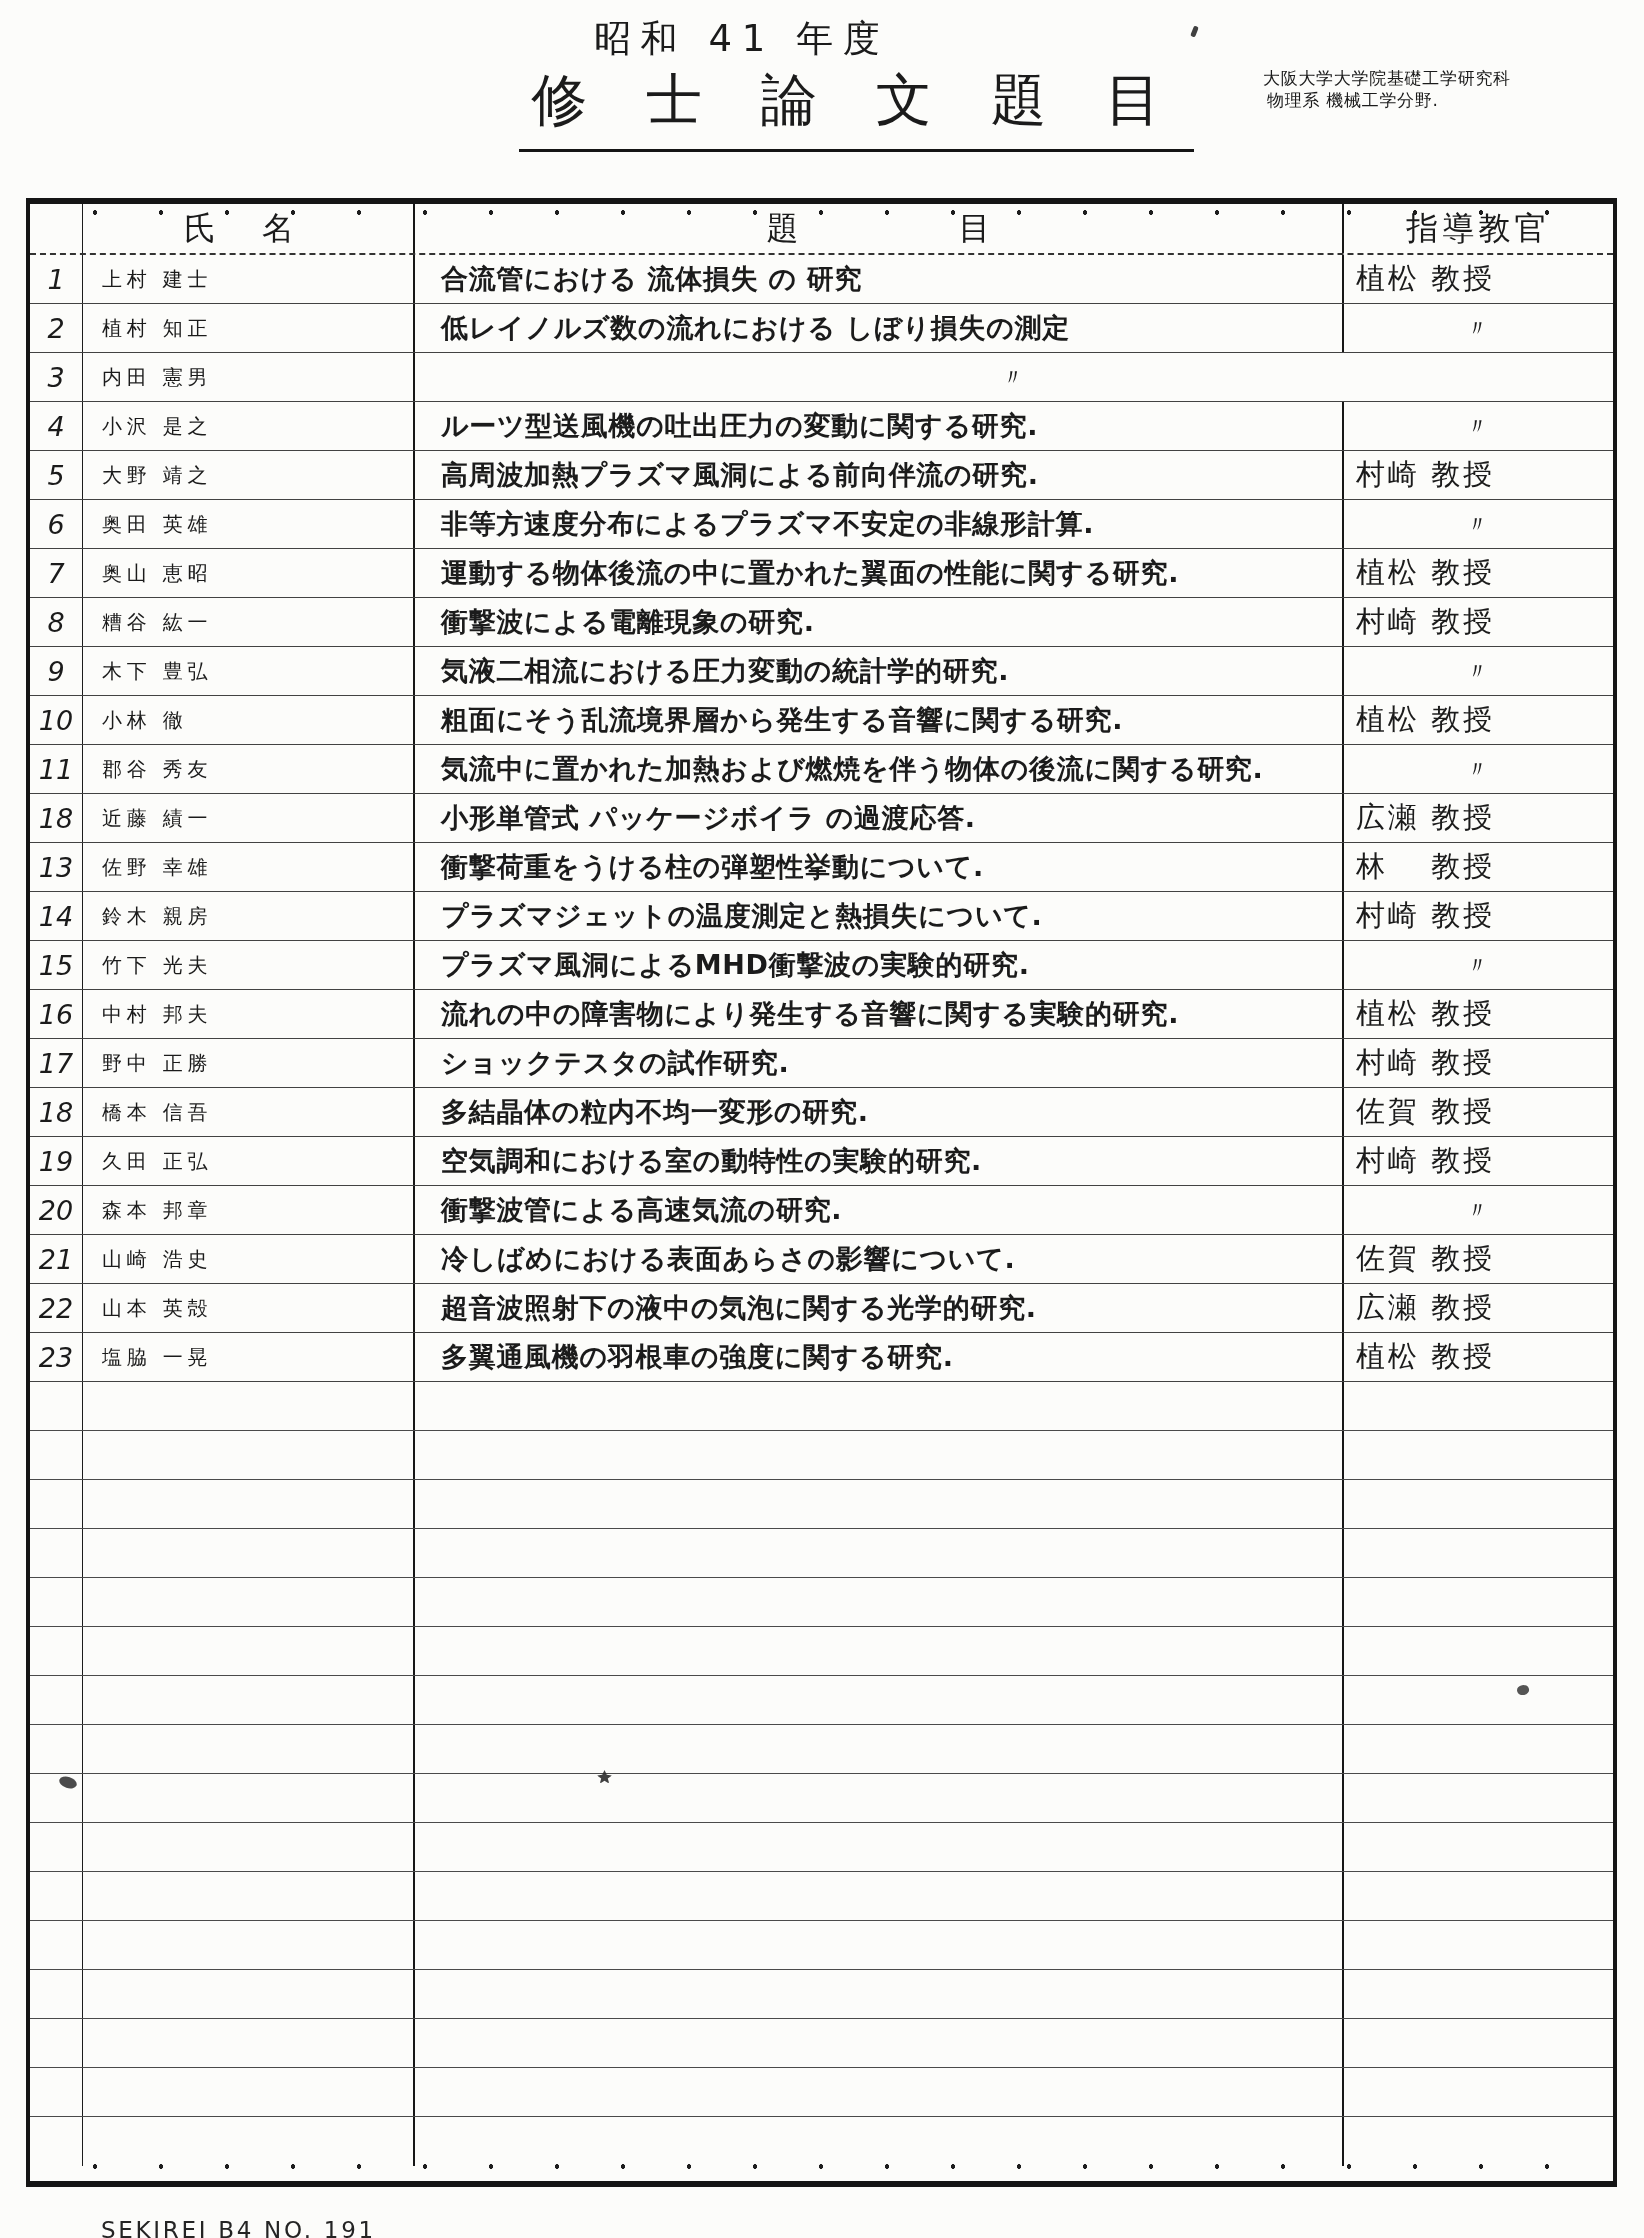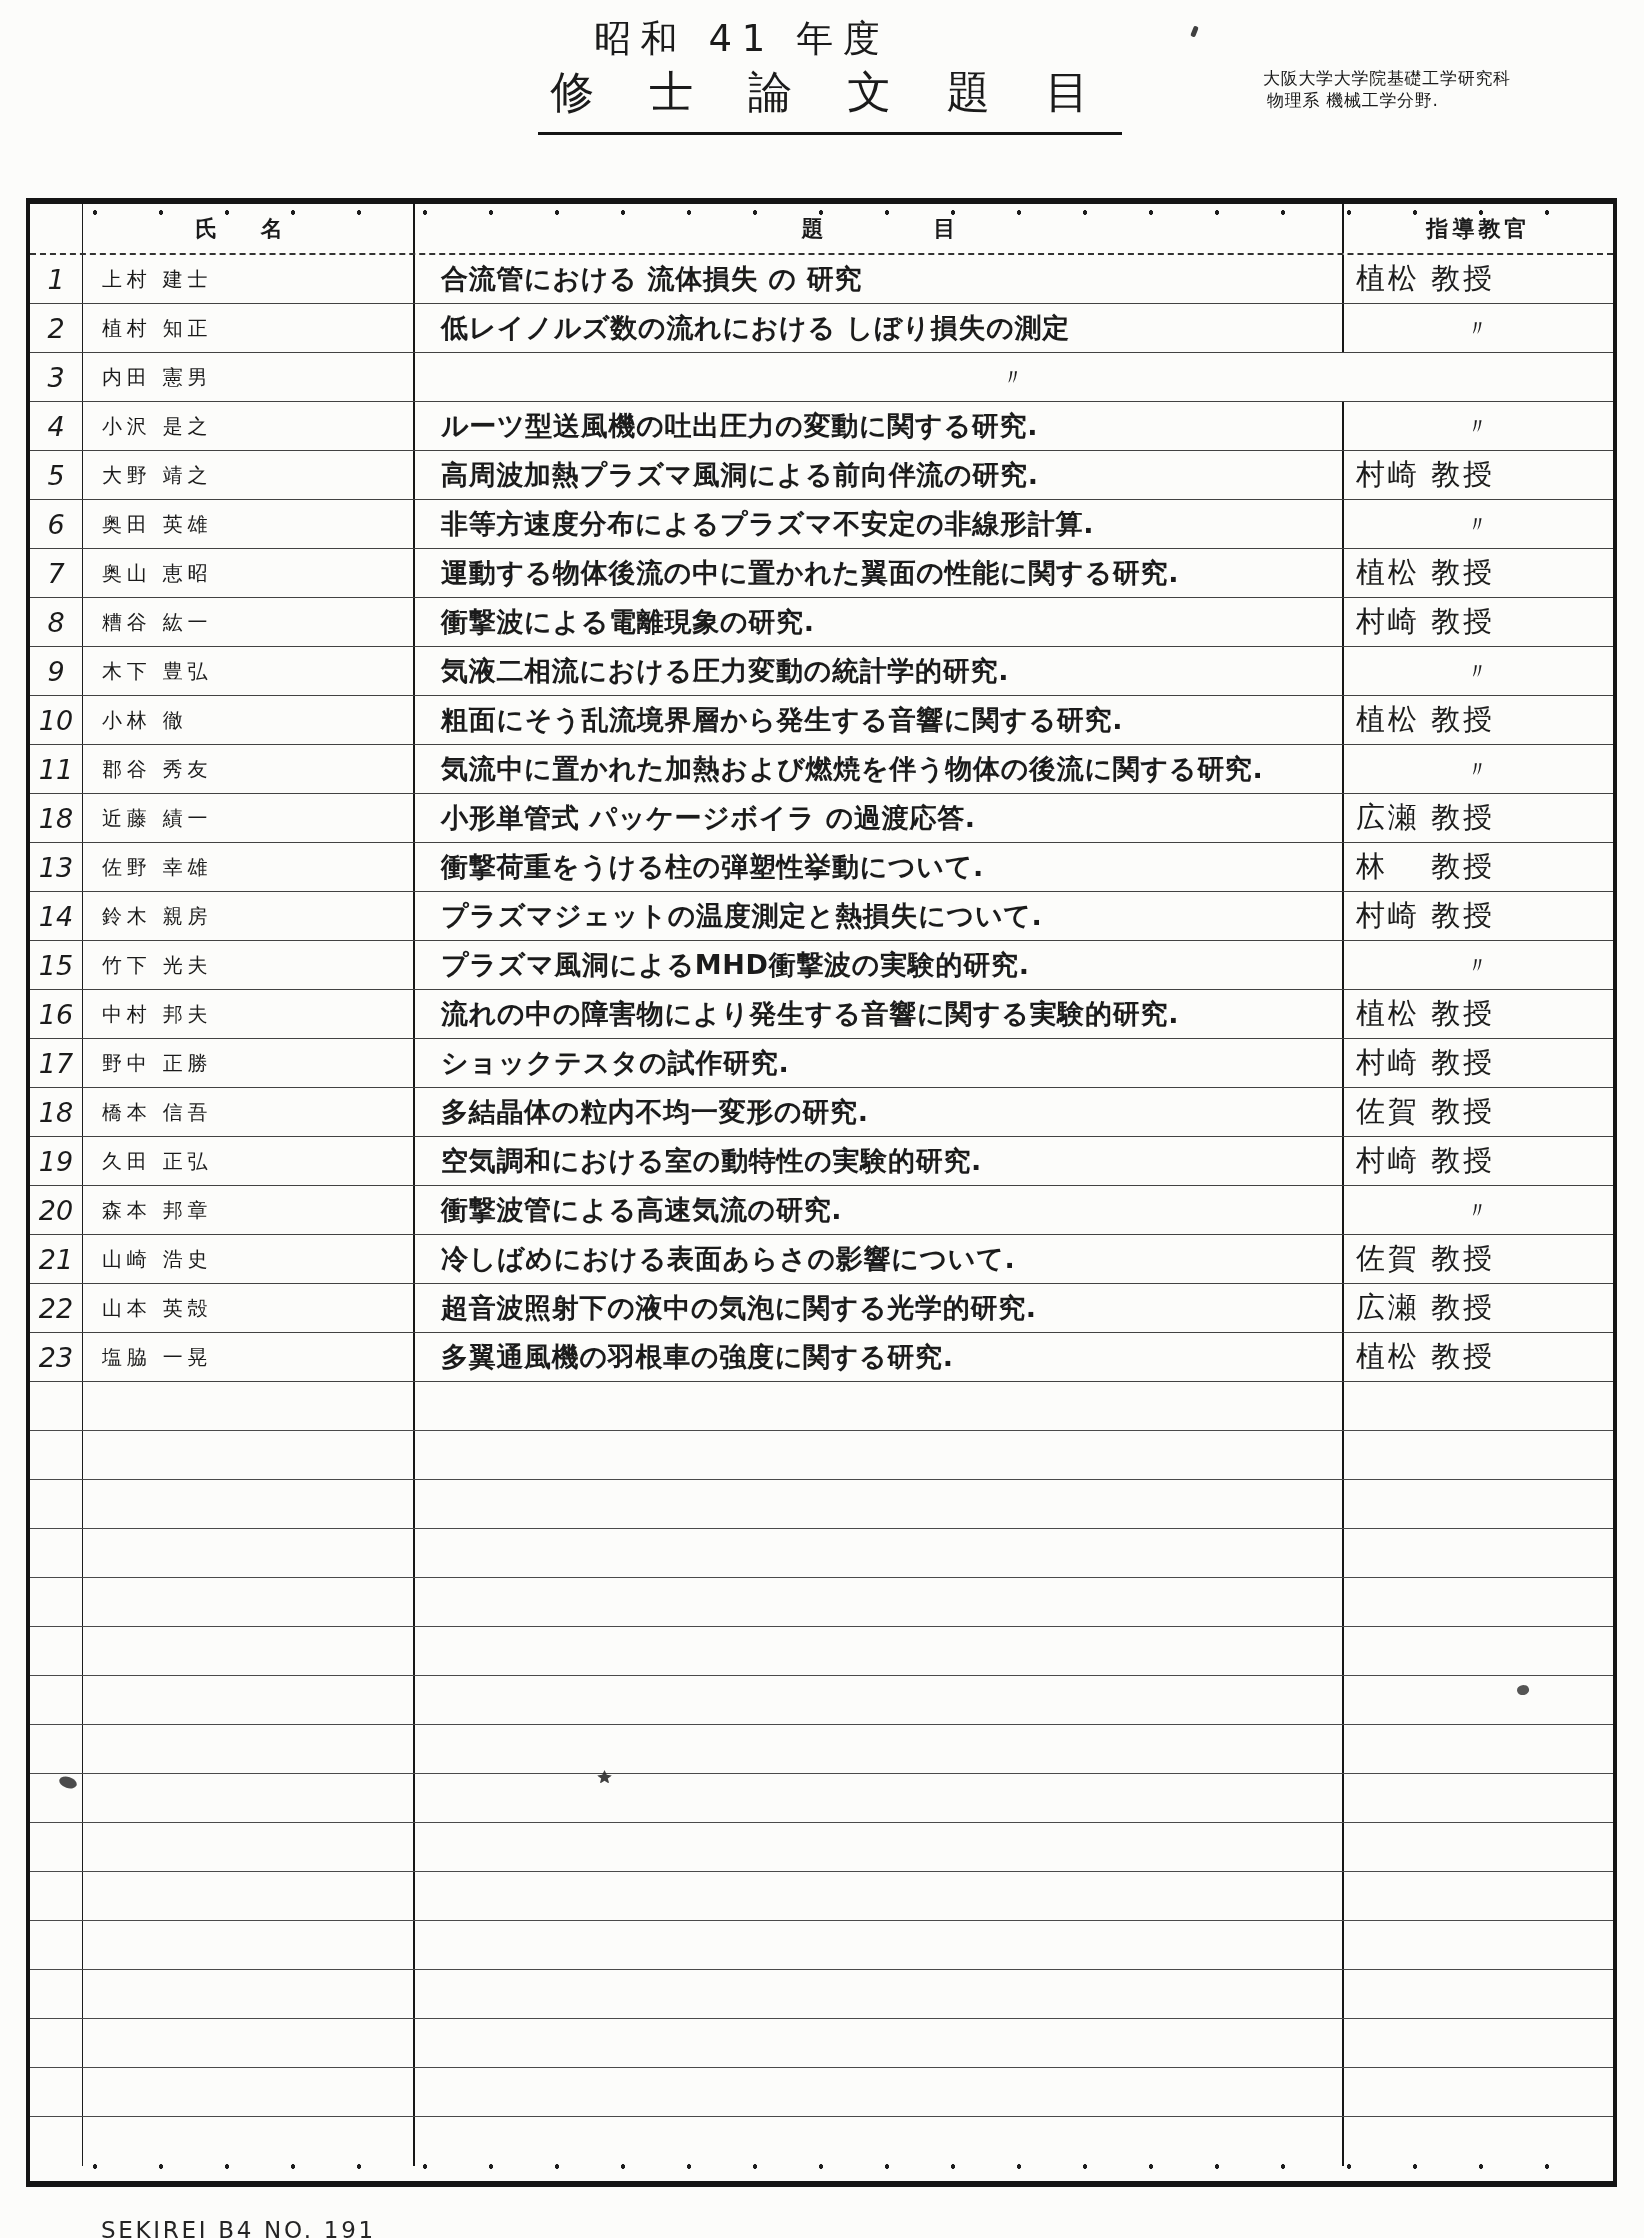--- a/index.html
+++ b/index.html
@@ -11,22 +11,22 @@
     font-family:"DejaVu Sans", sans-serif;
     color:#1b1b1b;
     overflow:hidden;
   }
   
   .title1 {
     position:absolute; top:13.7px; left:594px;
     font-size:37px; letter-spacing:9.6px; white-space:nowrap;
   }
   .title2 {
-    position:absolute; top:63px; left:538px;
-    font-size:44px; letter-spacing:20.5px; white-space:nowrap;
+    position:absolute; top:63px; left:519px;
+    font-size:56px; letter-spacing:20.5px; white-space:nowrap;
     padding:0 12.3px 9.6px 12.3px;
     border-bottom:3.4px solid #151515;
   }
   .affiliation {
     position:absolute; top:67px; left:1263px;
     font-size:17px; line-height:1.3; letter-spacing:0.7px; white-space:nowrap;
   }
   .affiliation .line2 { padding-left:4.1px; }
   
   .sheet {
@@ -42,22 +42,21 @@
     background-image:radial-gradient(circle, #1d1d1d 2.1px, transparent 2.5px);
     background-size:66px 6.8px; background-repeat:repeat-x;
     pointer-events:none;
   }
   .dots-top { top:4.8px; }
   .dots-bottom { bottom:11px; }
   .trow { display:flex; width:100%; }
   .thead {
     height:51px;
     border-bottom:2.1px dashed #333;
-    font-size:22px;
-    font-weight:bold;
+    font-size:32px;
   }
   .cell { height:100%; display:flex; align-items:center; overflow:hidden; }
   .c-no    { width:53px;  border-right:1.4px solid #1c1c1c; justify-content:center; }
   .c-name  { width:332px; border-right:2.1px solid #161616; padding-left:19px; }
   .c-title { width:929px;border-right:2.1px solid #161616; padding-left:26px; }
   .c-adv   { flex:1; padding-left:12px; }
   .thead .c-name  { justify-content:center; padding-left:0; letter-spacing:18px; }
   .thead .c-title { justify-content:center; padding-left:0; }
   .thead .c-adv   { justify-content:center; padding-left:0; letter-spacing:4.1px; }
   .datarow {

